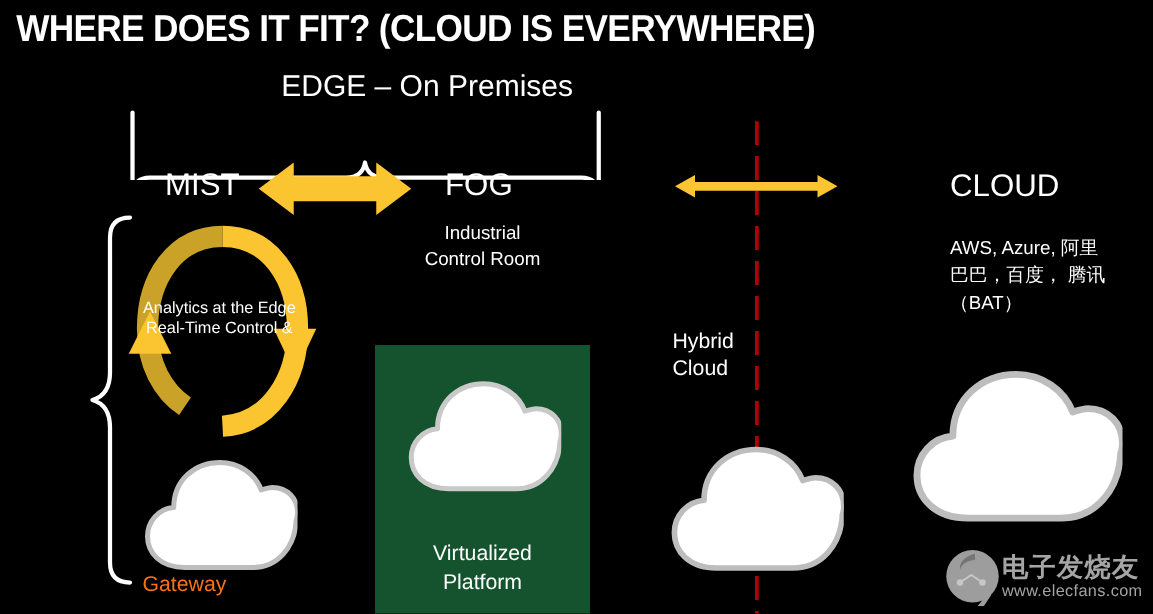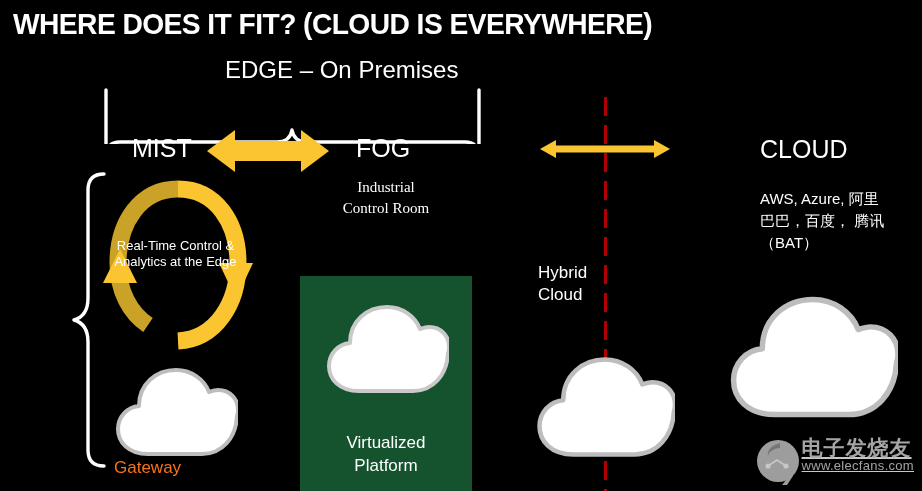--- a/index.html
+++ b/index.html
@@ -10,39 +10,39 @@
 
   
   #title{
     left:13px; top:7px; font-size:30px; font-weight:bold;
     letter-spacing:-0.6px; color:#ffffff; white-space:nowrap;
     transform:scaleX(.94); transform-origin:left top;
   }
 
   
   .hdr{font-size:25px;font-weight:400;color:#fff;white-space:nowrap;}
-  .sub{font-size:15px;line-height:1.38;color:#fff;text-align:center;font-family:Liberation Serif, serif;}
+  .sub{font-size:15px;line-height:1.38;color:#fff;text-align:center;}
   .small{font-size:13px;line-height:1.25;color:#fff;text-align:center;}
   .cap{font-size:17px;color:#f97316;text-align:left;white-space:nowrap;}
 
   
   .cloud{position:absolute;}
   .cloud svg{display:block;}
 
   
   #redbox{left:300px;top:276px;width:172px;height:215px;background:#14532d;}
   #redbox-label{position:absolute;left:0;right:0;bottom:14px;text-align:center;
      font-size:17px;line-height:1.32;color:#fff;}
 
   
   #divider{left:604px;top:97px;width:3px;height:394px;
     background:repeating-linear-gradient(to bottom,#b00000 0px,#b00000 19px,transparent 19px,transparent 28px);}
 
   
-  #watermark{right:8px;bottom:6px;opacity:.78;display:flex;align-items:flex-start;gap:0;text-decoration:underline;}
+  #watermark{right:8px;bottom:6px;opacity:.78;display:flex;align-items:center;gap:0;}
   #wm-text{display:flex;flex-direction:column;line-height:1;}
   #wm-cn{font-size:21px;color:#d4d4d4;letter-spacing:1px;font-weight:600;}
   #wm-url{font-size:13px;color:#d0d0d0;letter-spacing:.3px;margin-top:1px;}
 </style>
 </head>
 <body>
 
 <div class="stage">
 
   <div class="abs" id="title">WHERE DOES IT FIT? (CLOUD IS EVERYWHERE)</div>
@@ -68,22 +68,22 @@
     <path d="M78,14 C40,14 18,48 18,88 C18,116 30,138 48,150" fill="none" stroke="#c9a227" stroke-width="17" stroke-linecap="butt"></path>
 
     <path d="M78,14 C116,14 138,48 138,88 C138,128 116,164 78,166" fill="none" stroke="#fbc531" stroke-width="17" stroke-linecap="butt"></path>
 
     <polygon points="121,60 155,60 138,96" fill="#fbc531" transform="translate(-2,28)"></polygon>
 
     <polygon points="0,130 34,130 17,96" fill="#fbc531" transform="translate(3,-22)"></polygon>
   </svg>
 
   <div class="abs small" style="left:88px;top:238px;width:175px;">
+    <div>Analytics at the Edge</div>
     <div>Real-Time Control &amp;</div>
-    <div>Analytics at the Edge</div>
   </div>
 
   <div class="cloud" style="left:114px;top:366px;">
     <svg width="124" height="92" viewBox="0 0 124 92">
       <path d="M34,88 C14,88 4,76 4,63 C4,51 13,41 25,40 C25,18 42,4 62,4
                C77,4 90,13 95,26 C98,25 101,24 104,24 C116,24 124,33 124,44
                C124,46 124,48 123,50 C122,72 108,88 88,88 Z" fill="#ffffff" stroke="#bdbdbd" stroke-width="4" stroke-linejoin="round"></path>
     </svg>
   </div>
   <div class="abs cap" style="left:114px;top:458px;width:124px;">Gateway</div>

